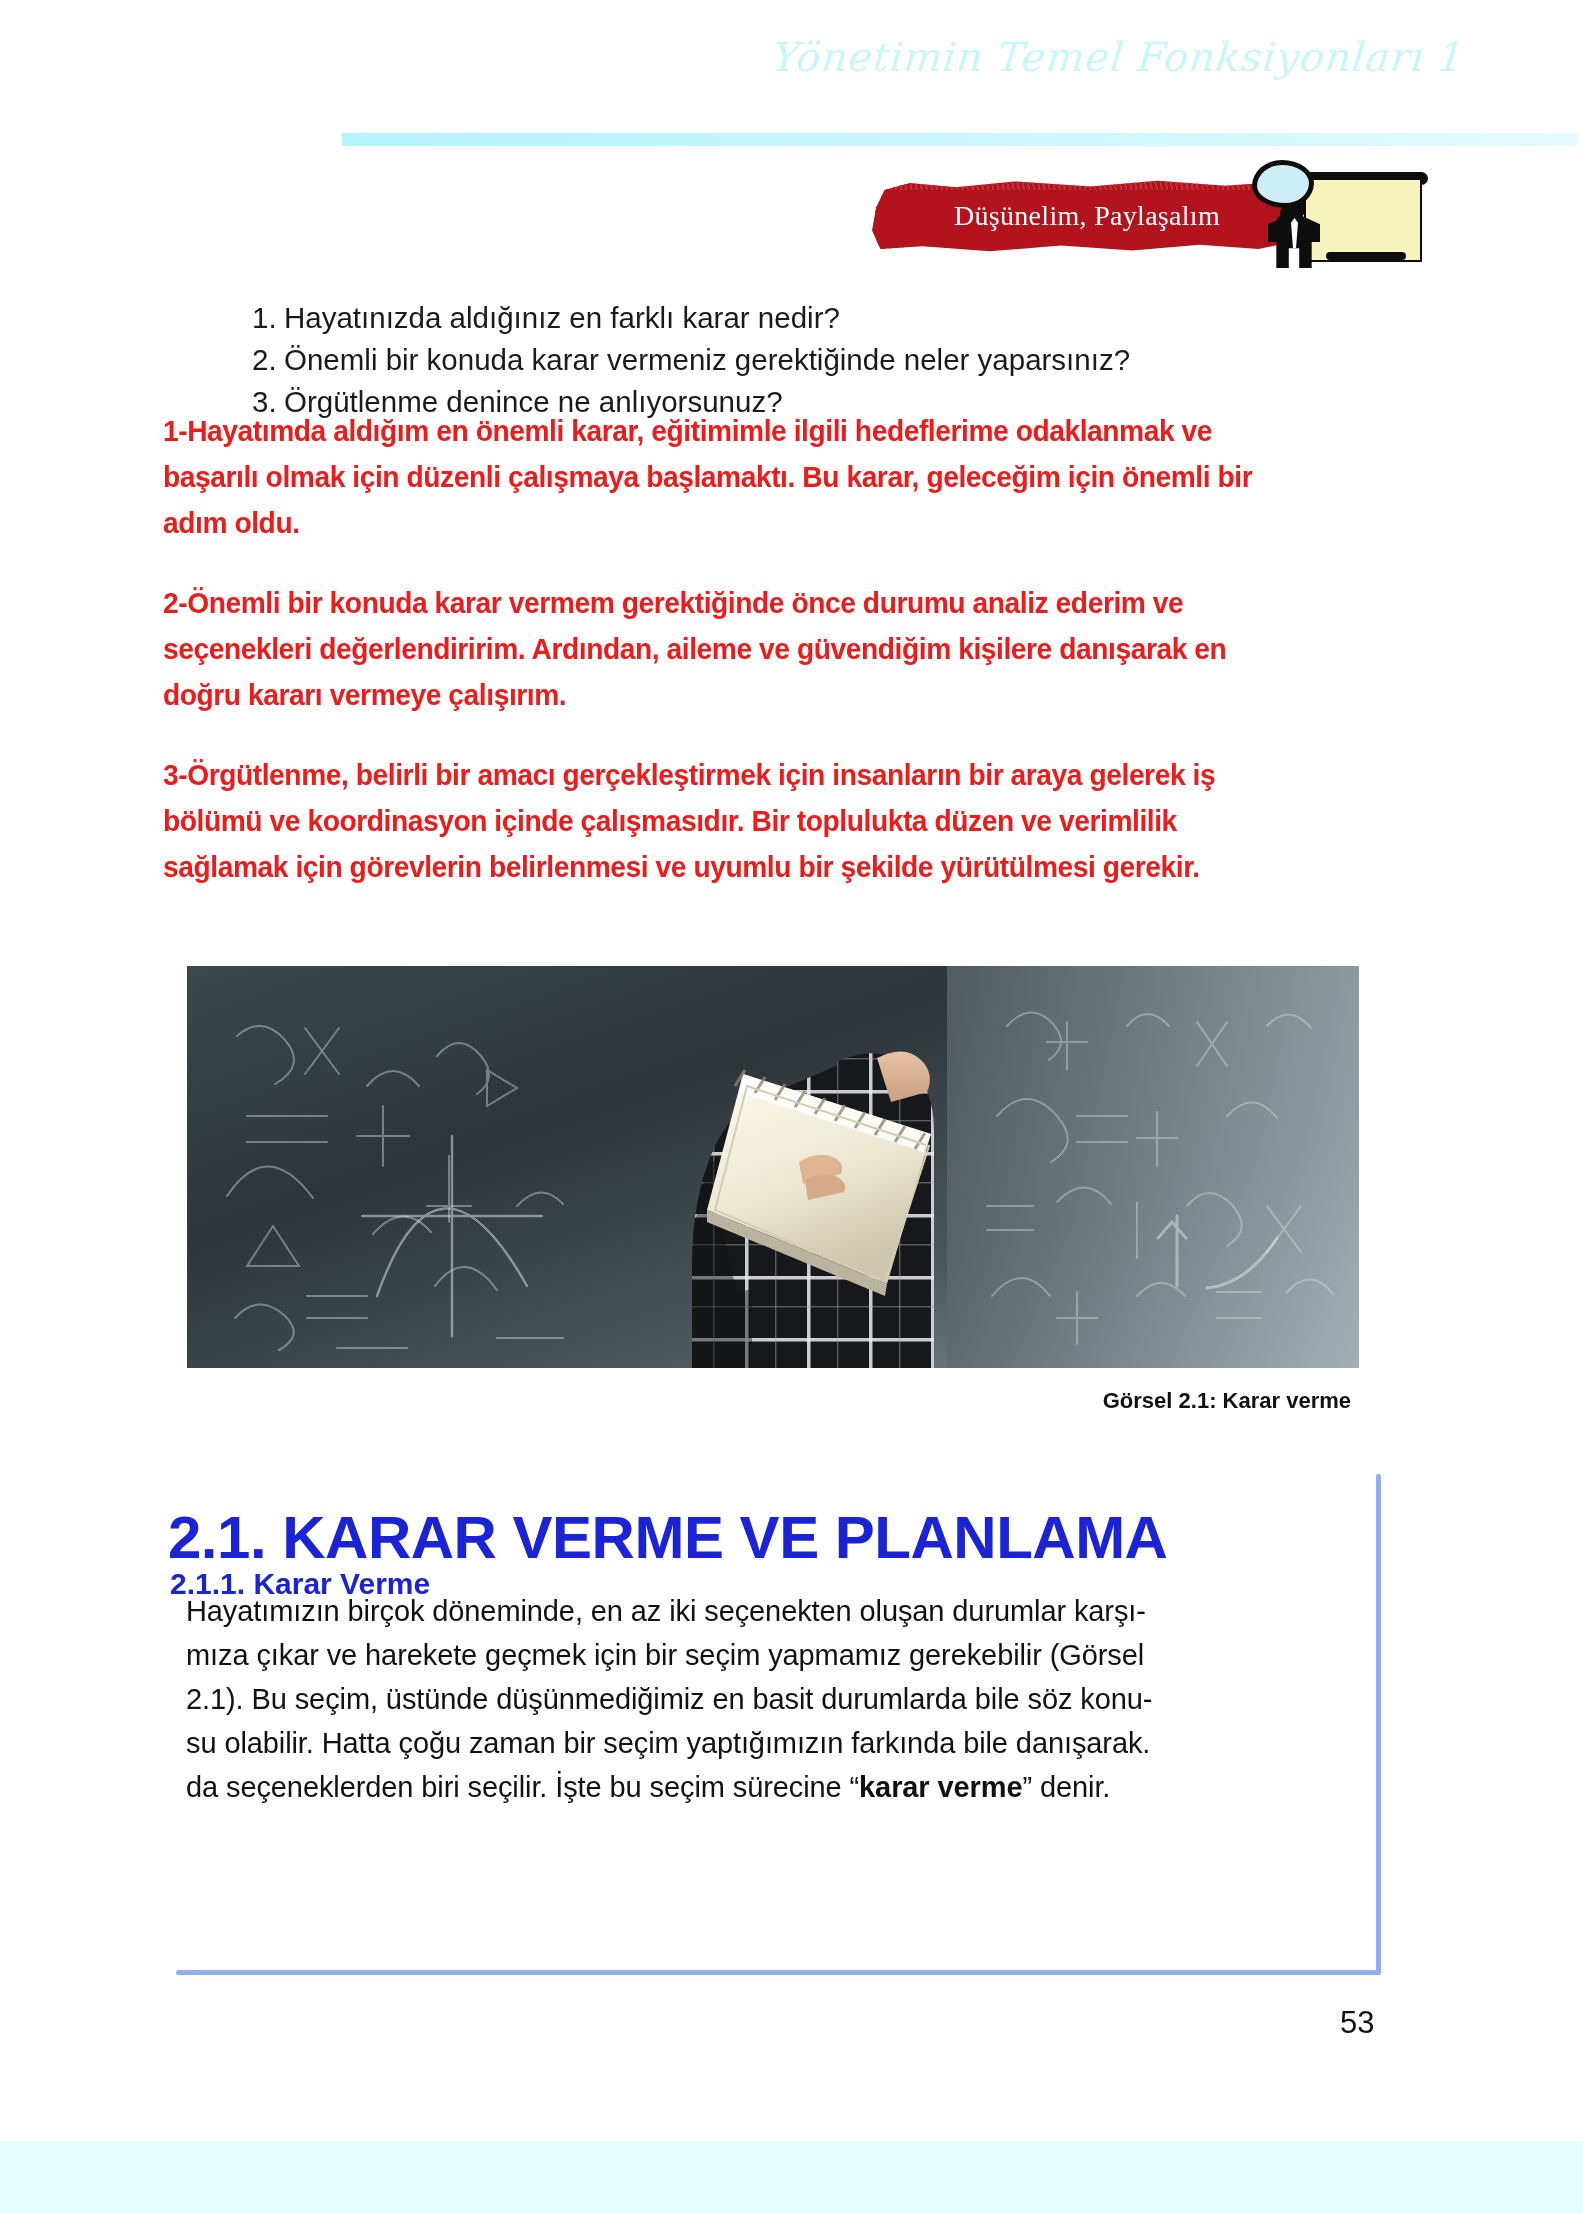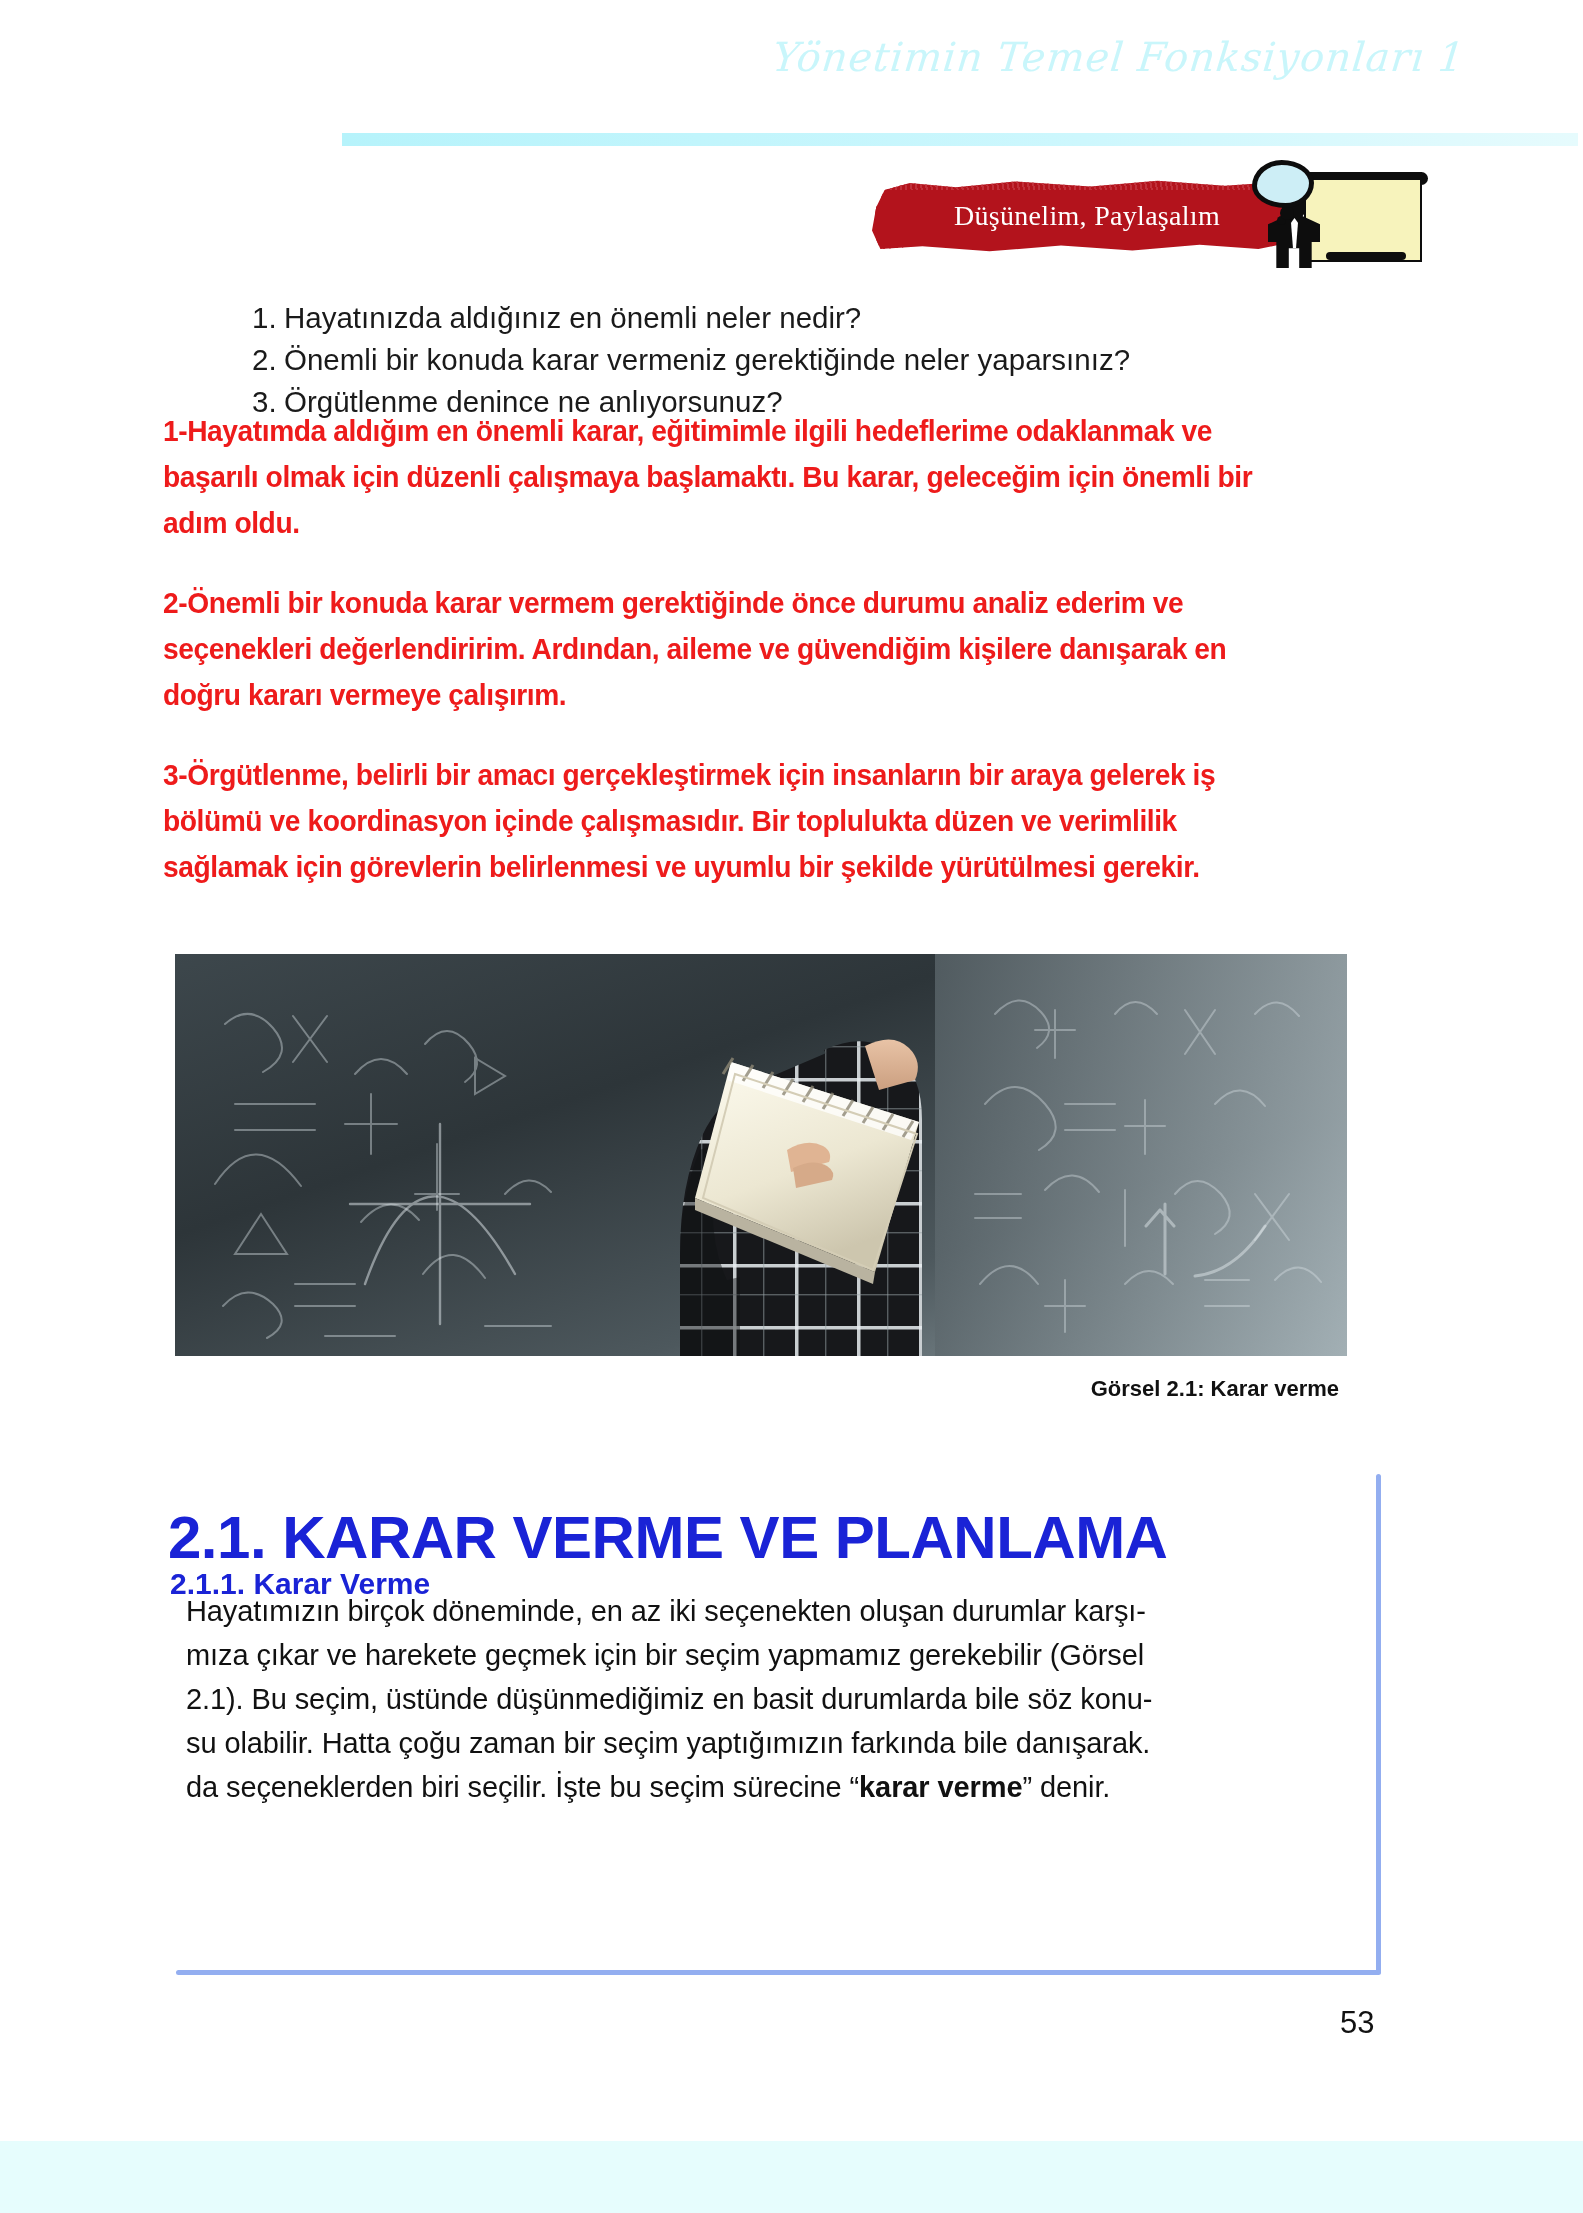--- a/index.html
+++ b/index.html
@@ -307,37 +307,37 @@
   <div class="person-body"></div>
   <div class="person-head"></div>
   <div class="person-tie"></div>
   <div class="thought-dot2"></div>
   <div class="thought-dot1"></div>
   <div class="thought-bubble"></div>
 </div>
 
 <ul class="question-list">
   <li>
-    <span class="q-num">1.</span><span>Hayatınızda aldığınız en önemli neler nedir?</span>
+    <span class="q-num">1.</span><span>Hayatınızda aldığınız en farklı karar nedir?</span>
   </li>
   <li>
     <span class="q-num">2.</span><span>Önemli bir konuda karar vermeniz gerektiğinde neler yaparsınız?</span>
   </li>
   <li>
     <span class="q-num">3.</span><span>Örgütlenme denince ne anlıyorsunuz?</span>
   </li>
 </ul>
 
 <div class="answers">
   <p class="answer-para">1-Hayatımda aldığım en önemli karar, eğitimimle ilgili hedeflerime odaklanmak ve başarılı olmak için düzenli çalışmaya başlamaktı. Bu karar, geleceğim için önemli bir adım oldu.</p>
   <p class="answer-para">2-Önemli bir konuda karar vermem gerektiğinde önce durumu analiz ederim ve seçenekleri değerlendiririm. Ardından, aileme ve güvendiğim kişilere danışarak en doğru kararı vermeye çalışırım.</p>
   <p class="answer-para">3-Örgütlenme, belirli bir amacı gerçekleştirmek için insanların bir araya gelerek iş bölümü ve koordinasyon içinde çalışmasıdır. Bir toplulukta düzen ve verimlilik sağlamak için görevlerin belirlenmesi ve uyumlu bir şekilde yürütülmesi gerekir.</p>
 </div>
 
-<figure class="photo-figure" style="margin:0;">
+<figure class="photo-figure" style="margin:12px;">
   <div class="photo">
     <svg viewBox="0 0 1172 402" preserveAspectRatio="none">
       <defs>
         <linearGradient id="boardg" x1="0" y1="0" x2="1" y2="1">
           <stop offset="0%" stop-color="#3d474c"></stop>
           <stop offset="35%" stop-color="#2d3539"></stop>
           <stop offset="70%" stop-color="#4d585d"></stop>
           <stop offset="100%" stop-color="#8e9ca1"></stop>
         </linearGradient>
         <linearGradient id="rightg" x1="0" y1="0" x2="1" y2="0">

